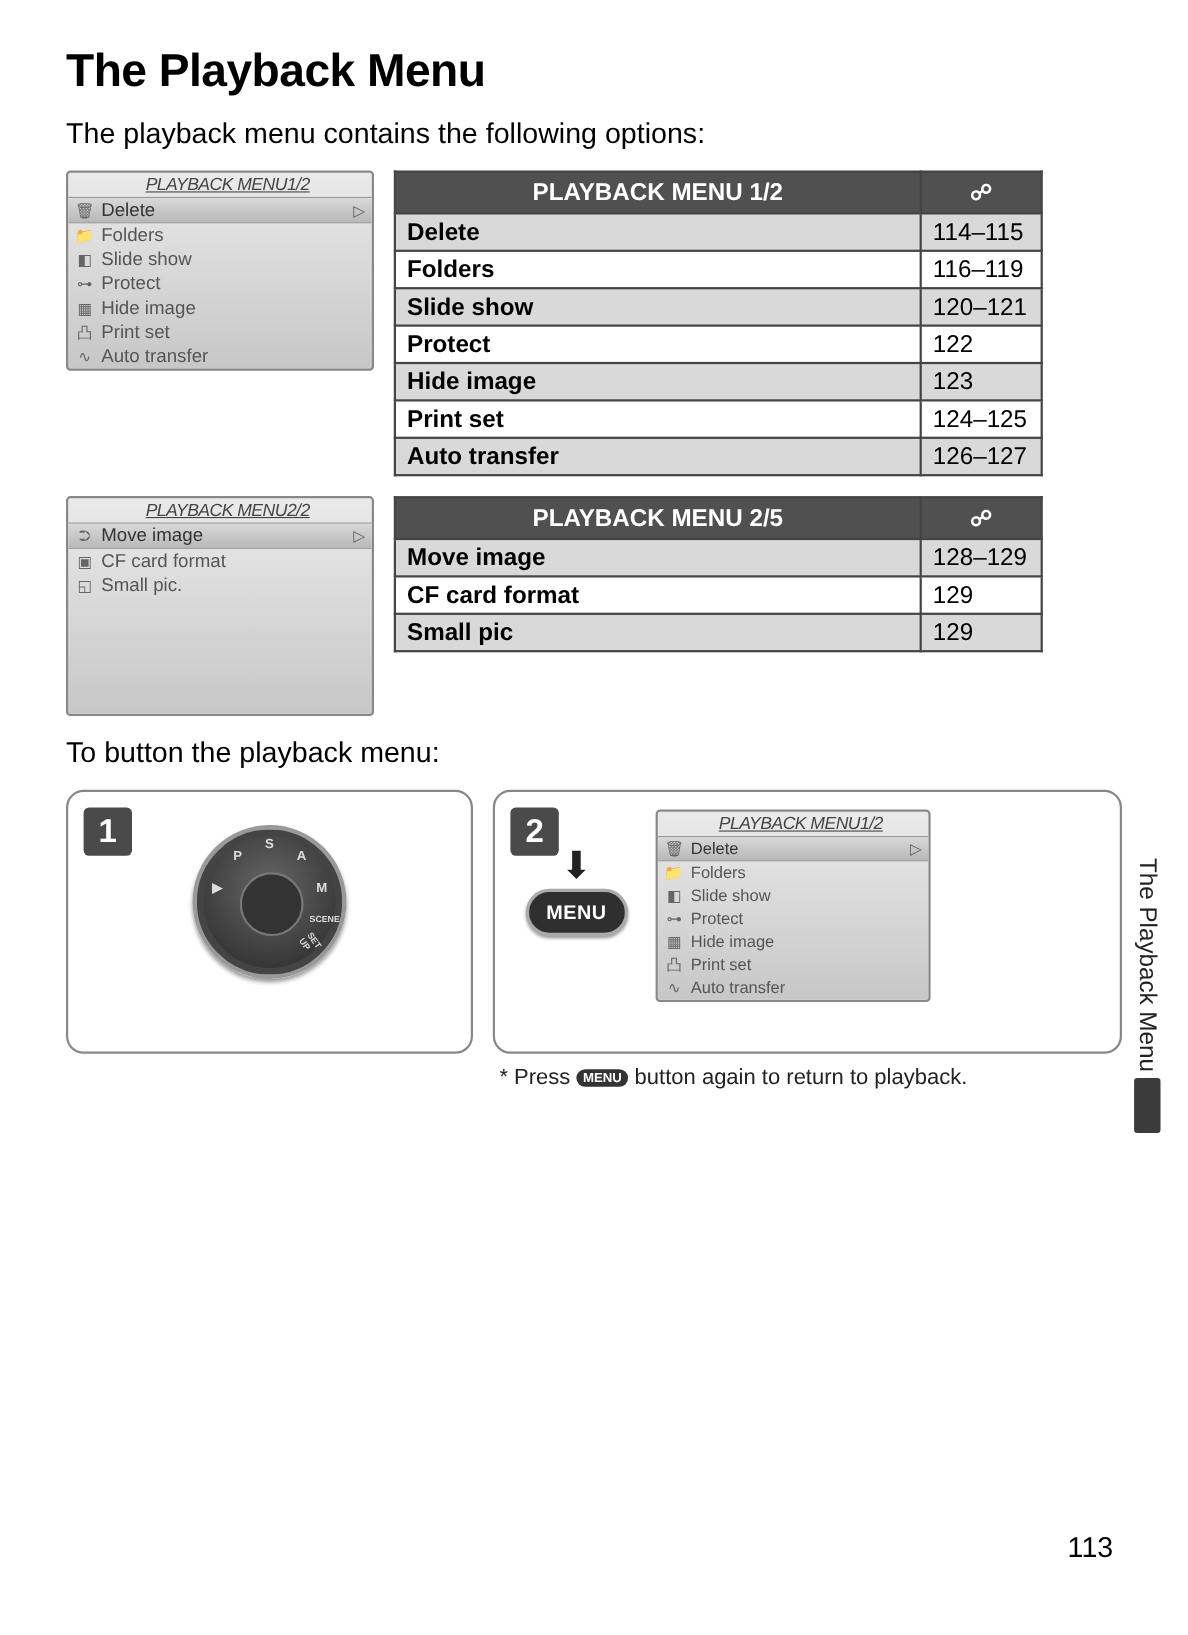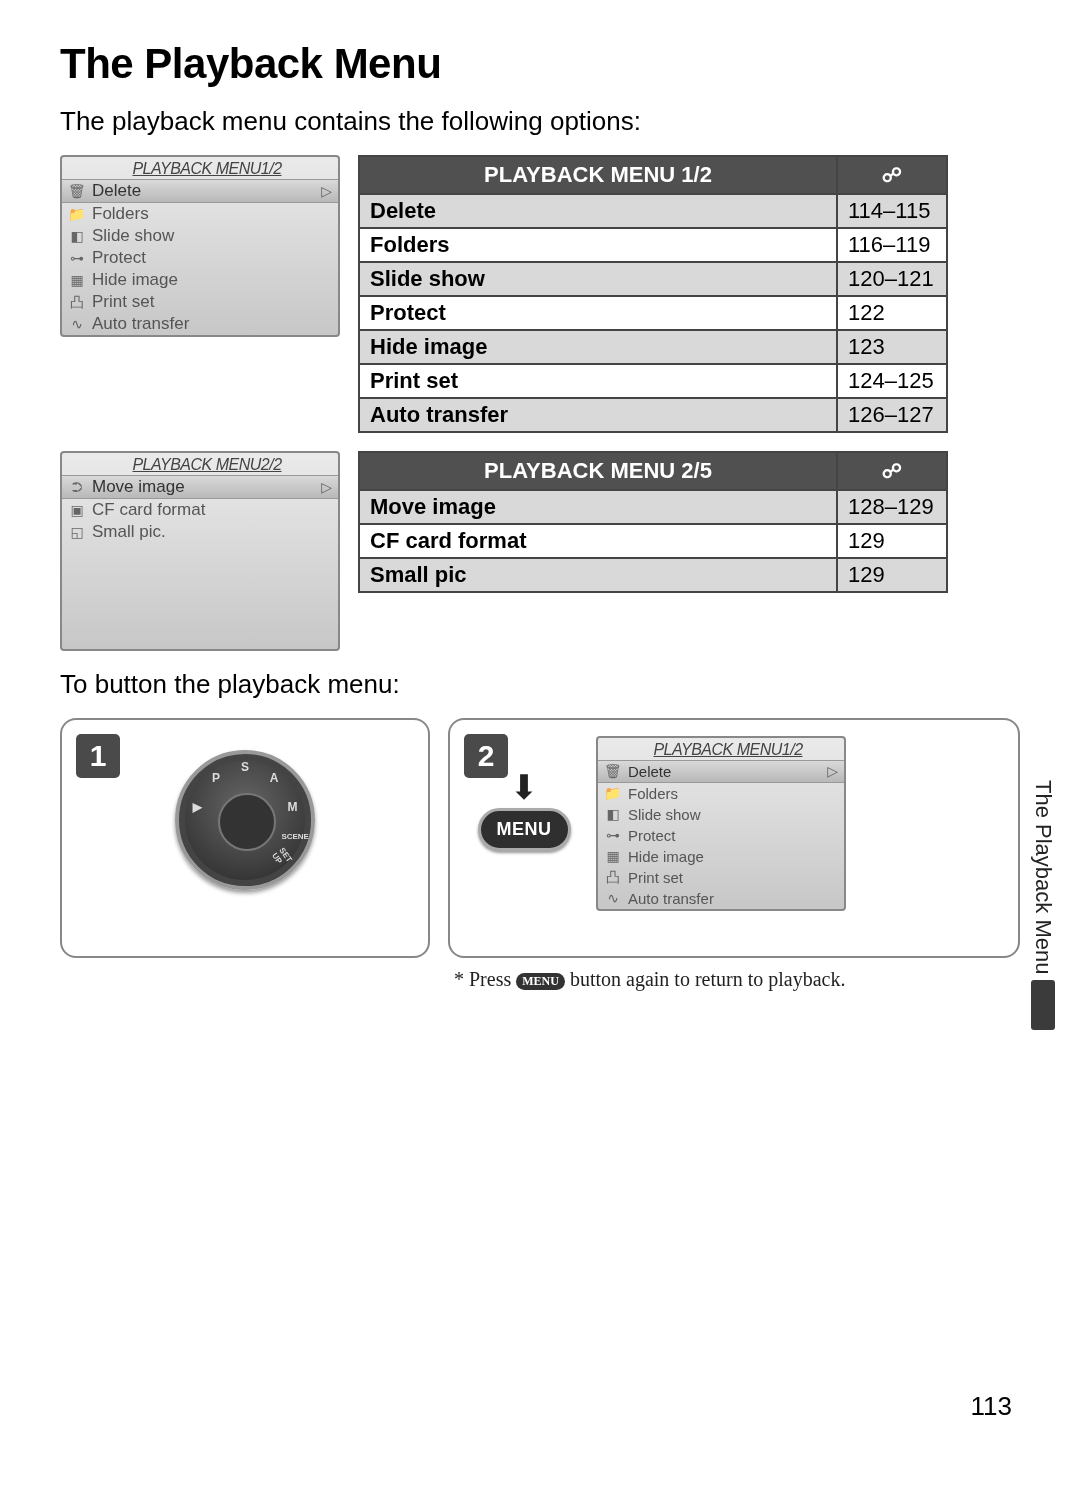--- a/index.html
+++ b/index.html
@@ -215,21 +215,20 @@
     align-items:center;
     padding-top:18px;
   }
 
   .footnote {
     font-size: 20px;
     color: #222;
     margin: 10px 0 0 0;
     text-align: justify;
     padding: 0 4px;
-    font-family: Liberation Serif, serif;
   }
   .footnote .pill{
     display:inline-block;
     background:#333;
     color:#fff;
     border-radius:11px;
     font-size:12px;
     padding:1px 6px;
     font-weight:bold;
     vertical-align:middle;

